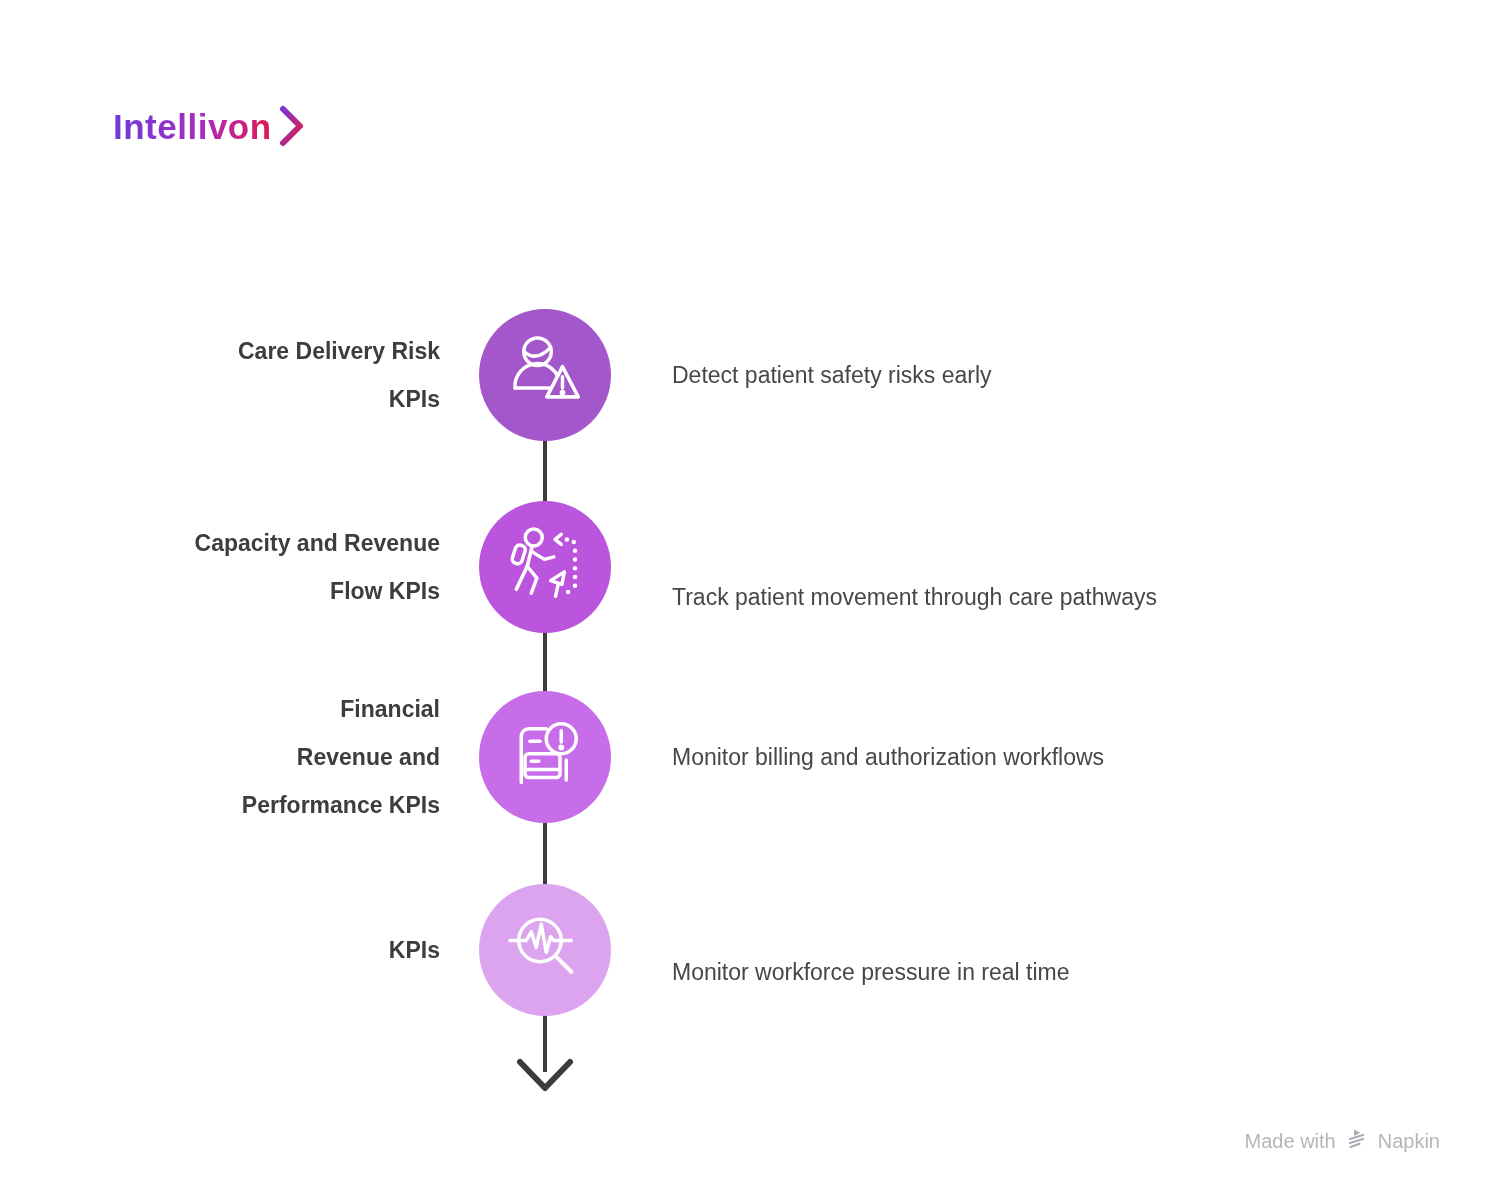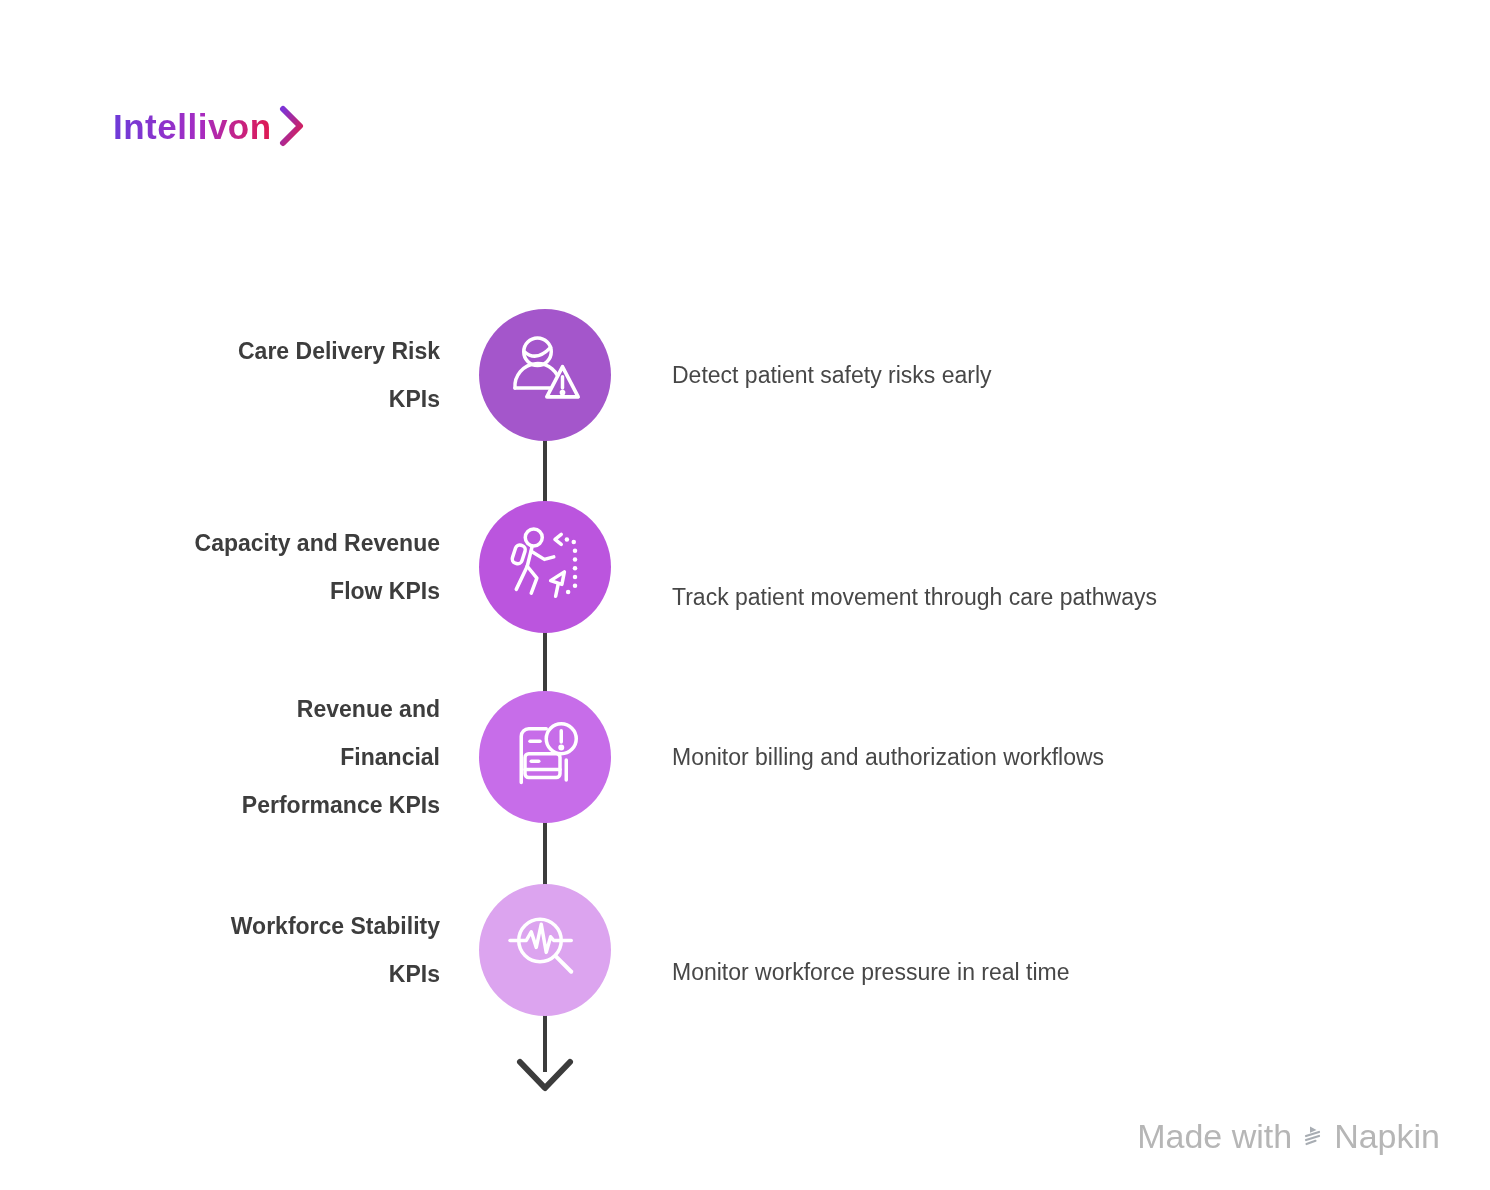--- a/index.html
+++ b/index.html
@@ -32,21 +32,21 @@
     display:flex;align-items:center;justify-content:center;z-index:2;
   }
   .connector{
     position:absolute;left:543px;top:440px;width:4px;height:632px;
     background:#3c3c3c;z-index:1;
   }
   .arrowhead{position:absolute;left:513px;top:1056px;z-index:1;}
   
   .watermark{
     position:absolute;right:50px;bottom:34px;display:flex;align-items:center;gap:9px;
-    font-size:34px;color:#b6b6b6;
+    font-size:20px;color:#b6b6b6;
   }
   .title-line{display:block;}
 </style>
 </head>
 <body>
 
 <div id="canvas">
 
   <div class="logo">
     <span class="logo-text">Intellivon</span>
@@ -114,43 +114,42 @@
             <circle cx="56" cy="41.5" r="1.8"></circle>
           <circle cx="56" cy="48.5" r="1.8"></circle>
             <circle cx="50.5" cy="53.5" r="1.8"></circle>
         </g>
       </svg>
     </span>
   </div>
   <div class="row-desc narrow" style="top:597px">Track patient movement through care pathways</div>
 
   <div class="row-title" style="top:757px">
+    <span class="title-line">Financial</span>
     <span class="title-line">Revenue and</span>
-    <span class="title-line">Financial</span>
     <span class="title-line">Performance KPIs</span>
   </div>
   <div class="circle" style="top: 691px; background: rgb(199, 109, 233); color: rgb(199, 109, 233);">
     <span>
       <svg width="80" height="80" viewBox="0 0 64 64" fill="none" stroke="#ffffff" stroke-width="2.8" stroke-linecap="round" stroke-linejoin="round">
         <path d="M13 54 V17 A 6 6 0 0 1 19 11 H33"></path>
         <path d="M20 21 H28"></path>
         <circle cx="45" cy="19" r="12"></circle>
         <path d="M45 12.5 V21.5"></path>
         <circle cx="45" cy="26" r="1" fill="#ffffff"></circle>
         <rect x="16" y="31" width="28" height="19" rx="3"></rect>
         <path d="M16 43.5 H44"></path>
         <path d="M21 37 H27"></path>
         <path d="M49 36 V52"></path>
       </svg>
     </span>
   </div>
   <div class="row-desc" style="top:757px">Monitor billing and authorization workflows</div>
 
   <div class="row-title" style="top:950px">
-    <span class="title-line">Workforce Stability</span>
     <span class="title-line">KPIs</span>
   </div>
   <div class="circle" style="top: 884px; background: rgb(220, 164, 239); color: rgb(220, 164, 239);">
     <span>
       <svg width="80" height="80" viewBox="0 0 64 64" fill="none" stroke="#ffffff" stroke-width="2.8" stroke-linecap="round" stroke-linejoin="round">
         <circle cx="28" cy="26" r="17"></circle>
         <path d="M40.5 38.5 L53 51" stroke-width="3.2"></path>
         <path d="M4 26 H11"></path>
         <path d="M45.5 26 H53"></path>
         <path d="M11.5 26 H17 L21 19 L25 31.5 L29 13 L33 35.5 L36.5 23 L39 26 H45"></path>

